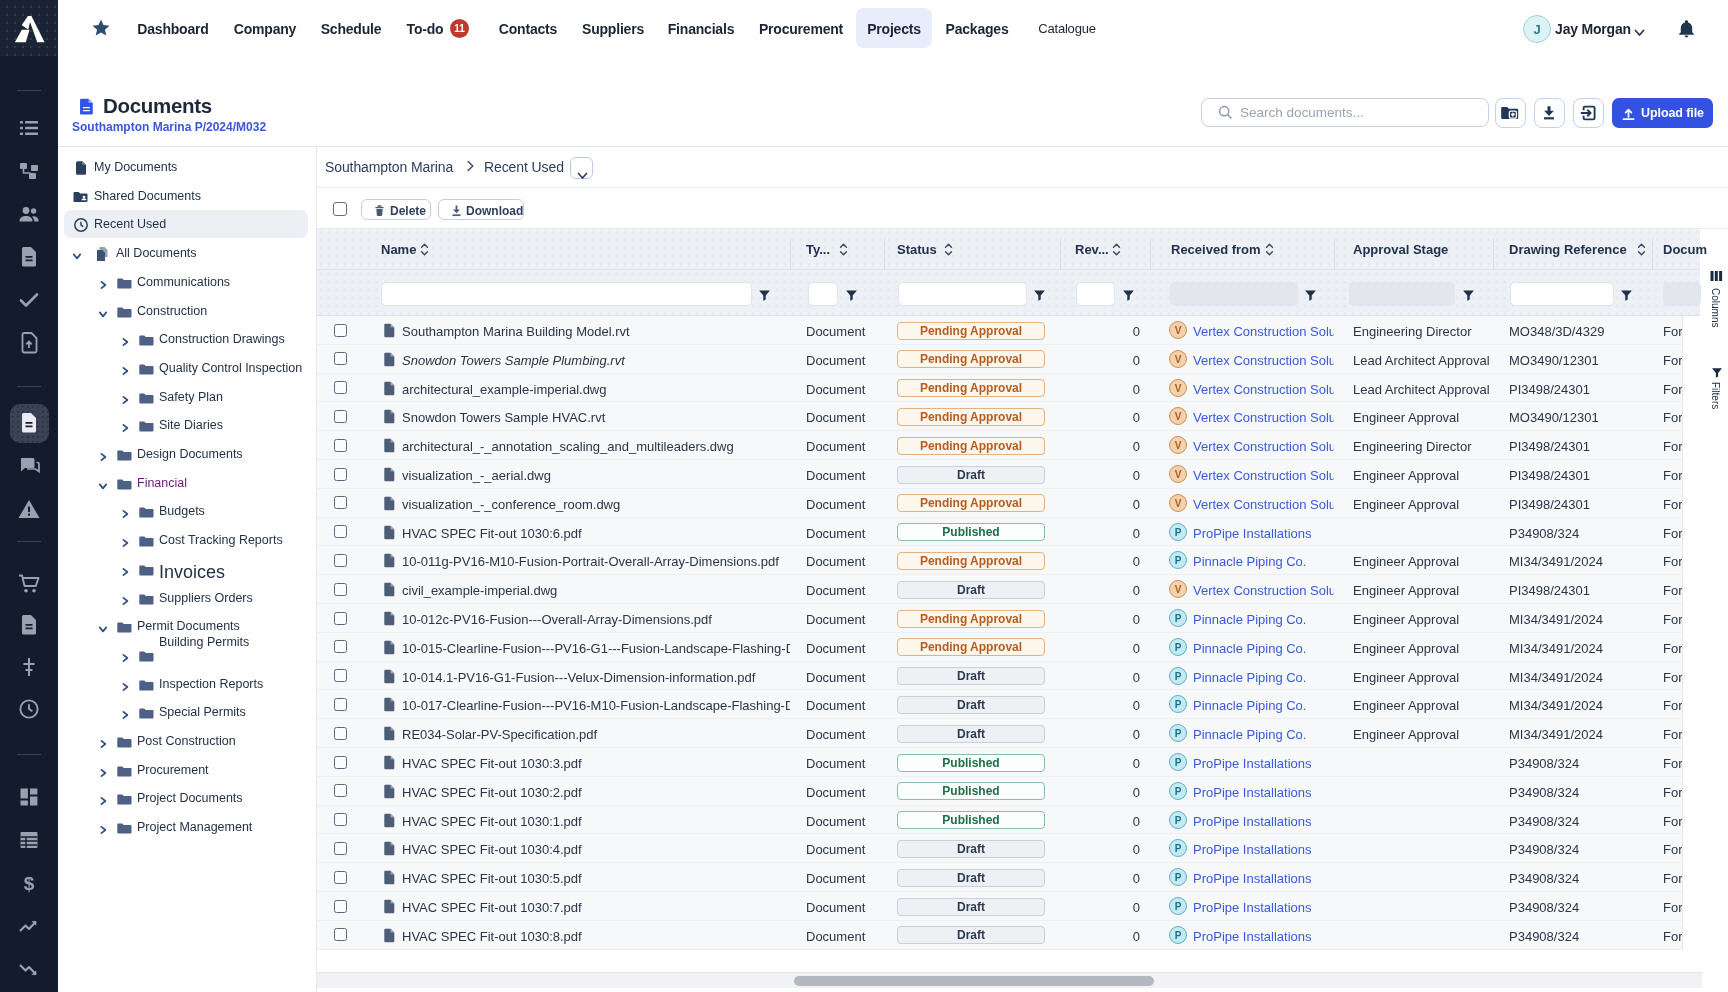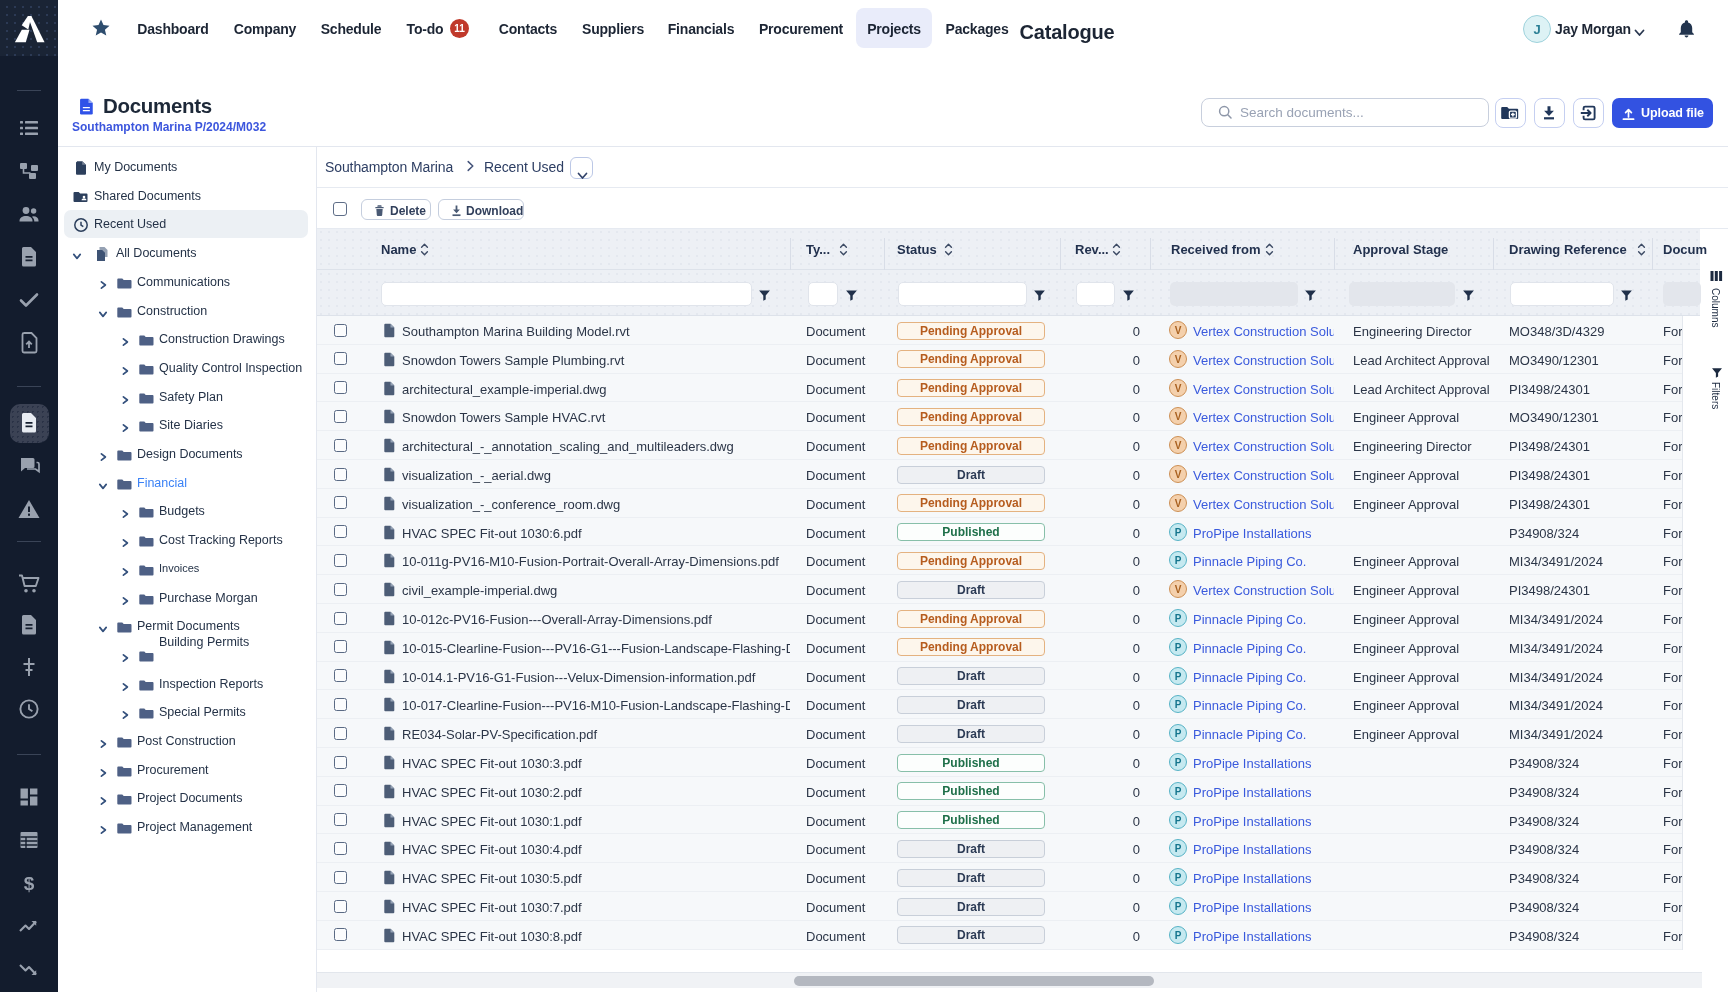--- a/index.html
+++ b/index.html
@@ -109,21 +109,21 @@
       <div class="abs" style="left:115px;top:21px;transform:translateX(-50%);font-size:14px;font-weight:700;color:#1c2534;letter-spacing:-0.2px;white-space:nowrap;">Dashboard</div>
       <div class="abs" style="left:207px;top:21px;transform:translateX(-50%);font-size:14px;font-weight:700;color:#1c2534;letter-spacing:-0.2px;white-space:nowrap;">Company</div>
       <div class="abs" style="left:293px;top:21px;transform:translateX(-50%);font-size:14px;font-weight:700;color:#1c2534;letter-spacing:-0.2px;white-space:nowrap;">Schedule</div>
       <div class="abs" style="left:367px;top:21px;transform:translateX(-50%);font-size:14px;font-weight:700;color:#1c2534;letter-spacing:-0.2px;white-space:nowrap;">To-do</div>
       <div class="abs" style="left:470px;top:21px;transform:translateX(-50%);font-size:14px;font-weight:700;color:#1c2534;letter-spacing:-0.2px;white-space:nowrap;">Contacts</div>
       <div class="abs" style="left:555px;top:21px;transform:translateX(-50%);font-size:14px;font-weight:700;color:#1c2534;letter-spacing:-0.2px;white-space:nowrap;">Suppliers</div>
       <div class="abs" style="left:643px;top:21px;transform:translateX(-50%);font-size:14px;font-weight:700;color:#1c2534;letter-spacing:-0.2px;white-space:nowrap;">Financials</div>
       <div class="abs" style="left:743px;top:21px;transform:translateX(-50%);font-size:14px;font-weight:700;color:#1c2534;letter-spacing:-0.2px;white-space:nowrap;">Procurement</div>
       <div class="abs" style="left:836px;top:21px;transform:translateX(-50%);font-size:14px;font-weight:700;color:#1c2534;letter-spacing:-0.2px;white-space:nowrap;">Projects</div>
       <div class="abs" style="left:919px;top:21px;transform:translateX(-50%);font-size:14px;font-weight:700;color:#1c2534;letter-spacing:-0.2px;white-space:nowrap;">Packages</div>
-      <div class="abs" style="left:1009px;top:21px;transform:translateX(-50%);font-size:20px;font-weight:700;color:#1c2534;letter-spacing:-0.2px;white-space:nowrap;">Catalogue</div>
+      <div class="abs" style="left:1009px;top:21px;transform:translateX(-50%);font-size:13px;font-weight:400;color:#1c2534;letter-spacing:-0.2px;white-space:nowrap;">Catalogue</div>
       <div class="abs" style="left:392px;top:19px;width:19px;height:19px;border-radius:50%;background:#c0392b;color:#fff;font-size:10px;font-weight:700;text-align:center;line-height:19px;">11</div>
       <div class="abs" style="left:1465px;top:15px;width:28px;height:28px;border-radius:50%;background:#ddf2f5;border:1px solid #9ed2dc;color:#2a7f95;font-size:13px;font-weight:700;text-align:center;line-height:27px;">J</div>
       <div class="abs" style="left:1535px;top:21px;transform:translateX(-50%);font-size:14px;font-weight:700;color:#1c2534;letter-spacing:-0.2px;white-space:nowrap;">Jay Morgan</div>
       <div class="abs" style="left:1576px;top:23px;"><svg width="11" height="8" viewBox="0 0 11 8" style="">
           <path d="M1.5 1.5L5.5 6 9.5 1.5" stroke="#2a3850" stroke-width="1.8" fill="none" stroke-linecap="round" stroke-linejoin="round"></path>
         </svg></div>
       <div class="abs" style="left:1619px;top:19px;"><svg width="19" height="19" viewBox="0 0 18 18" style="">
           <path d="M9 17.5c1 0 1.8-.8 1.8-1.8H7.2c0 1 .8 1.8 1.8 1.8zm5.4-5v-4c0-2.6-1.4-4.7-3.9-5.3V2.6C10.5 1.9 9.8 1.3 9 1.3s-1.5.6-1.5 1.3v.6C5 3.8 3.6 5.9 3.6 8.5v4L2 14.1v.8h14v-.8z" fill="#22344e"></path>
         </svg></div>
     </div>
@@ -239,49 +239,49 @@
       <div class="abs" style="left:59px;top:302.0px;"><svg width="15" height="15" viewBox="0 0 15 15" style="">
           <path d="M1.2 2.6h4.1l1.4 1.5h6.9a0.9 0.9 0 0 1 .9.9v6.6a0.9 0.9 0 0 1-.9.9H1.2a0.9 0.9 0 0 1-.9-.9V3.5a0.9 0.9 0 0 1 .9-.9z" fill="#4e6085"></path>
         </svg></div>
       <div class="abs" style="left:79px;top:301.0px;font-size:12.5px;color:#243247;">Design Documents</div>
       <div class="abs" style="left:40px;top:330.7px;"><svg width="10" height="10" viewBox="0 0 10 10" style="">
           <path d="M1.8 3.4L5 7.4l3.2-4" stroke="#33507c" stroke-width="1.7" fill="none" stroke-linecap="round" stroke-linejoin="round"></path>
         </svg></div>
       <div class="abs" style="left:59px;top:330.7px;"><svg width="15" height="15" viewBox="0 0 15 15" style="">
           <path d="M1.2 2.6h4.1l1.4 1.5h6.9a0.9 0.9 0 0 1 .9.9v6.6a0.9 0.9 0 0 1-.9.9H1.2a0.9 0.9 0 0 1-.9-.9V3.5a0.9 0.9 0 0 1 .9-.9z" fill="#4e6085"></path>
         </svg></div>
-      <div class="abs" style="left:79px;top:329.7px;font-size:12.5px;color:#3b82f6;">Financial</div>
+      <div class="abs" style="left:79px;top:329.7px;font-size:12.5px;color:#701a75;">Financial</div>
       <div class="abs" style="left:62px;top:359.4px;"><svg width="10" height="10" viewBox="0 0 10 10" style="">
           <path d="M3.4 1.8L7.4 5l-4 3.2" stroke="#33507c" stroke-width="1.7" fill="none" stroke-linecap="round" stroke-linejoin="round"></path>
         </svg></div>
       <div class="abs" style="left:81px;top:359.4px;"><svg width="15" height="15" viewBox="0 0 15 15" style="">
           <path d="M1.2 2.6h4.1l1.4 1.5h6.9a0.9 0.9 0 0 1 .9.9v6.6a0.9 0.9 0 0 1-.9.9H1.2a0.9 0.9 0 0 1-.9-.9V3.5a0.9 0.9 0 0 1 .9-.9z" fill="#4e6085"></path>
         </svg></div>
       <div class="abs" style="left:101px;top:358.4px;font-size:12.5px;color:#243247;">Budgets</div>
       <div class="abs" style="left:62px;top:388.09999999999997px;"><svg width="10" height="10" viewBox="0 0 10 10" style="">
           <path d="M3.4 1.8L7.4 5l-4 3.2" stroke="#33507c" stroke-width="1.7" fill="none" stroke-linecap="round" stroke-linejoin="round"></path>
         </svg></div>
       <div class="abs" style="left:81px;top:388.09999999999997px;"><svg width="15" height="15" viewBox="0 0 15 15" style="">
           <path d="M1.2 2.6h4.1l1.4 1.5h6.9a0.9 0.9 0 0 1 .9.9v6.6a0.9 0.9 0 0 1-.9.9H1.2a0.9 0.9 0 0 1-.9-.9V3.5a0.9 0.9 0 0 1 .9-.9z" fill="#4e6085"></path>
         </svg></div>
       <div class="abs" style="left:101px;top:387.09999999999997px;font-size:12.5px;color:#243247;">Cost Tracking Reports</div>
       <div class="abs" style="left:62px;top:416.8px;"><svg width="10" height="10" viewBox="0 0 10 10" style="">
           <path d="M3.4 1.8L7.4 5l-4 3.2" stroke="#33507c" stroke-width="1.7" fill="none" stroke-linecap="round" stroke-linejoin="round"></path>
         </svg></div>
       <div class="abs" style="left:81px;top:416.8px;"><svg width="15" height="15" viewBox="0 0 15 15" style="">
           <path d="M1.2 2.6h4.1l1.4 1.5h6.9a0.9 0.9 0 0 1 .9.9v6.6a0.9 0.9 0 0 1-.9.9H1.2a0.9 0.9 0 0 1-.9-.9V3.5a0.9 0.9 0 0 1 .9-.9z" fill="#4e6085"></path>
         </svg></div>
-      <div class="abs" style="left:101px;top:415.8px;font-size:11px;color:#243247;">Invoices</div>
+      <div class="abs" style="left:101px;top:415.8px;font-size:18px;color:#243247;">Invoices</div>
       <div class="abs" style="left:62px;top:445.5px;"><svg width="10" height="10" viewBox="0 0 10 10" style="">
           <path d="M3.4 1.8L7.4 5l-4 3.2" stroke="#33507c" stroke-width="1.7" fill="none" stroke-linecap="round" stroke-linejoin="round"></path>
         </svg></div>
       <div class="abs" style="left:81px;top:445.5px;"><svg width="15" height="15" viewBox="0 0 15 15" style="">
           <path d="M1.2 2.6h4.1l1.4 1.5h6.9a0.9 0.9 0 0 1 .9.9v6.6a0.9 0.9 0 0 1-.9.9H1.2a0.9 0.9 0 0 1-.9-.9V3.5a0.9 0.9 0 0 1 .9-.9z" fill="#4e6085"></path>
         </svg></div>
-      <div class="abs" style="left:101px;top:444.5px;font-size:12.5px;color:#243247;">Purchase Morgan</div>
+      <div class="abs" style="left:101px;top:444.5px;font-size:12.5px;color:#243247;">Suppliers Orders</div>
       <div class="abs" style="left:40px;top:474.2px;"><svg width="10" height="10" viewBox="0 0 10 10" style="">
           <path d="M1.8 3.4L5 7.4l3.2-4" stroke="#33507c" stroke-width="1.7" fill="none" stroke-linecap="round" stroke-linejoin="round"></path>
         </svg></div>
       <div class="abs" style="left:59px;top:474.2px;"><svg width="15" height="15" viewBox="0 0 15 15" style="">
           <path d="M1.2 2.6h4.1l1.4 1.5h6.9a0.9 0.9 0 0 1 .9.9v6.6a0.9 0.9 0 0 1-.9.9H1.2a0.9 0.9 0 0 1-.9-.9V3.5a0.9 0.9 0 0 1 .9-.9z" fill="#4e6085"></path>
         </svg></div>
       <div class="abs" style="left:79px;top:473.2px;font-size:12.5px;color:#243247;">Permit Documents</div>
       <div class="abs" style="left:62px;top:502.9px;"><svg width="10" height="10" viewBox="0 0 10 10" style="">
           <path d="M3.4 1.8L7.4 5l-4 3.2" stroke="#33507c" stroke-width="1.7" fill="none" stroke-linecap="round" stroke-linejoin="round"></path>
         </svg></div>
@@ -461,21 +461,21 @@
           <div class="abs" style="left:1036px;top:8px;font-size:13px;color:#2b3547;">Engineering Director</div>
           <div class="abs" style="left:1192px;top:8px;font-size:13px;color:#2b3547;">MO348/3D/4329</div>
           <div class="abs" style="left:1346px;top:8px;width:24px;overflow:hidden;white-space:nowrap;font-size:13px;color:#2b3547;">For Construction</div>
         </div>
         <div class="abs" style="left:0;top:28.8px;width:1366px;height:28.8px;background:#f6f8fa;border-bottom:1px solid #eceff3;">
           <div class="abs" style="left:17px;top:7.5px;width:13px;height:13px;border:1.5px solid #5a6a84;border-radius:2.5px;background:#fbfcfd;"></div>
           <div class="abs" style="left:66px;top:7px;"><svg width="13" height="15" viewBox="0 0 13 15" style="">
               <path d="M2.3 0.8h5.2l3.8 3.8v8.6a1 1 0 0 1-1 1H2.3a1 1 0 0 1-1-1V1.8a1 1 0 0 1 1-1z" fill="#4d5d76"></path>
               <path d="M7.5 0.8l3.8 3.8H7.5z" fill="#95a2b5"></path>
             </svg></div>
-          <div class="abs" style="left:85px;top:8px;width:388px;height:16px;overflow:hidden;white-space:nowrap;font-size:13px;color:#2b3547;">Snowdon Towers Sample Plumbing.rvt</div>
+          <div class="abs" style="left:85px;top:8px;width:388px;height:16px;overflow:hidden;white-space:nowrap;font-size:13px;color:#2b3547;font-style:italic;">Snowdon Towers Sample Plumbing.rvt</div>
           <div class="abs" style="left:489px;top:8px;font-size:13px;color:#2b3547;">Document</div>
           <div class="abs" style="left:580px;top:5.5px;width:148px;height:18px;background:#fdf6ec;border:1px solid #e4b280;border-radius:4px;font-size:12px;font-weight:700;color:#b65c1e;text-align:center;line-height:16px;">Pending Approval</div>
           <div class="abs" style="left:793px;top:8px;width:30px;text-align:right;font-size:13px;color:#2b3547;">0</div>
           <div class="abs" style="left:852px;top:5px;width:18px;height:18px;border-radius:50%;background:#f4d0ac;border:1px solid #cd9055;font-size:10px;font-weight:700;color:#a8601f;text-align:center;line-height:17px;">V</div>
           <div class="abs" style="left:876px;top:8px;width:141px;overflow:hidden;white-space:nowrap;font-size:13px;color:#3a5add;">Vertex Construction Solution</div>
           <div class="abs" style="left:1036px;top:8px;font-size:13px;color:#2b3547;">Lead Architect Approval</div>
           <div class="abs" style="left:1192px;top:8px;font-size:13px;color:#2b3547;">MO3490/12301</div>
           <div class="abs" style="left:1346px;top:8px;width:24px;overflow:hidden;white-space:nowrap;font-size:13px;color:#2b3547;">For Construction</div>
         </div>
         <div class="abs" style="left:0;top:57.6px;width:1366px;height:28.8px;background:#f6f8fa;border-bottom:1px solid #eceff3;">

